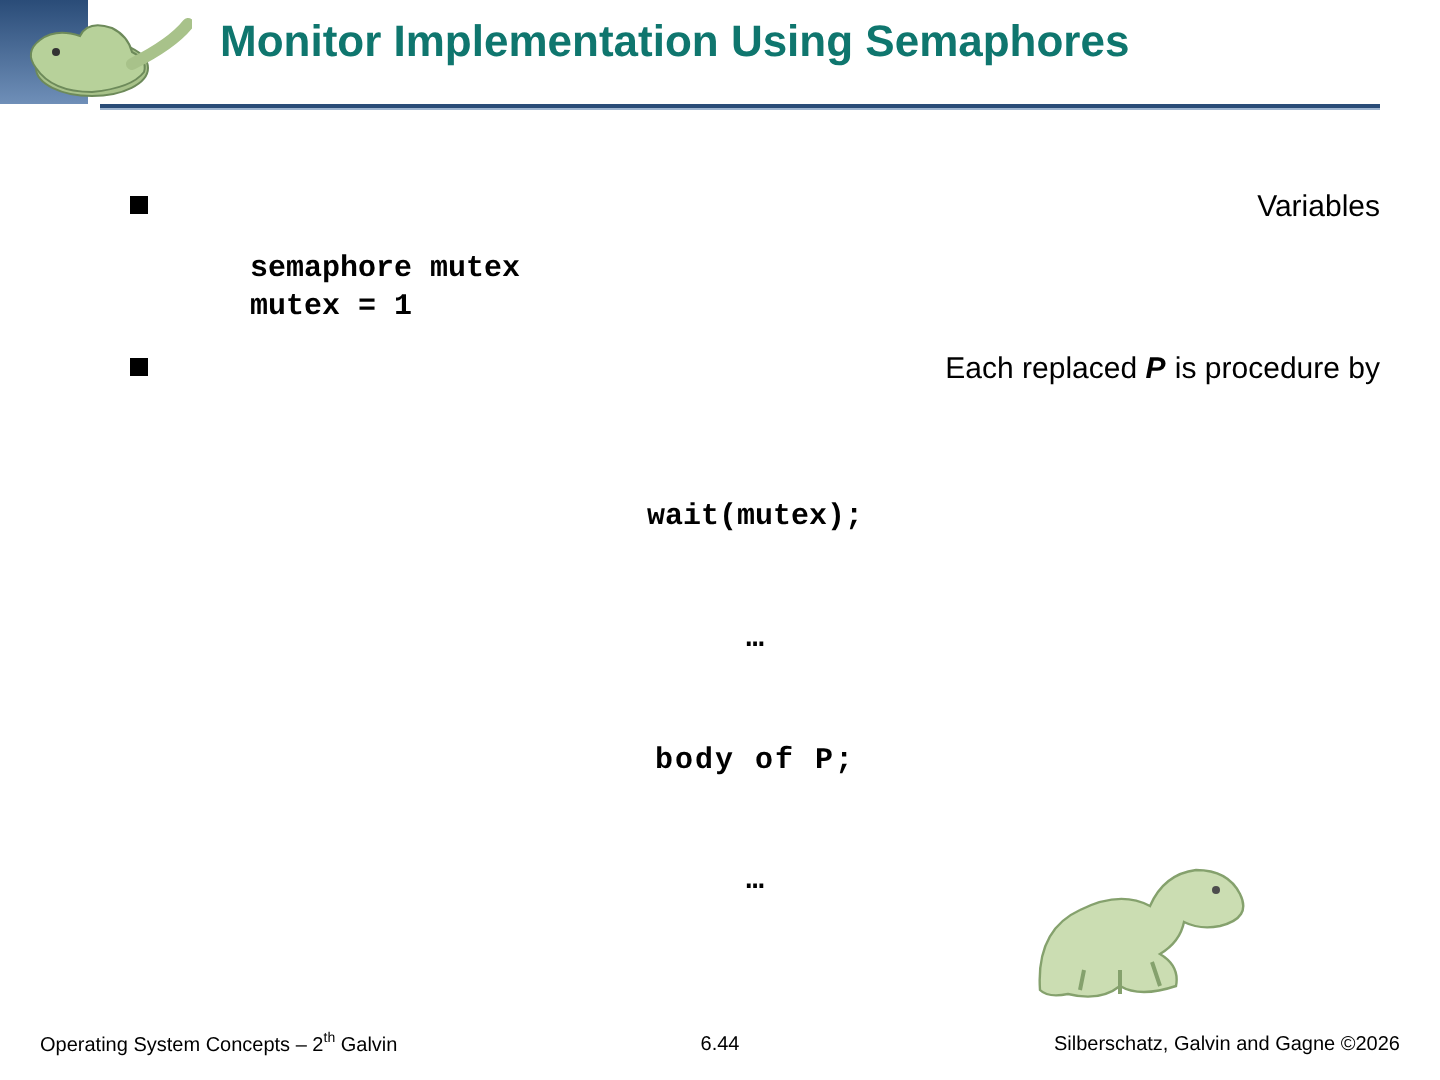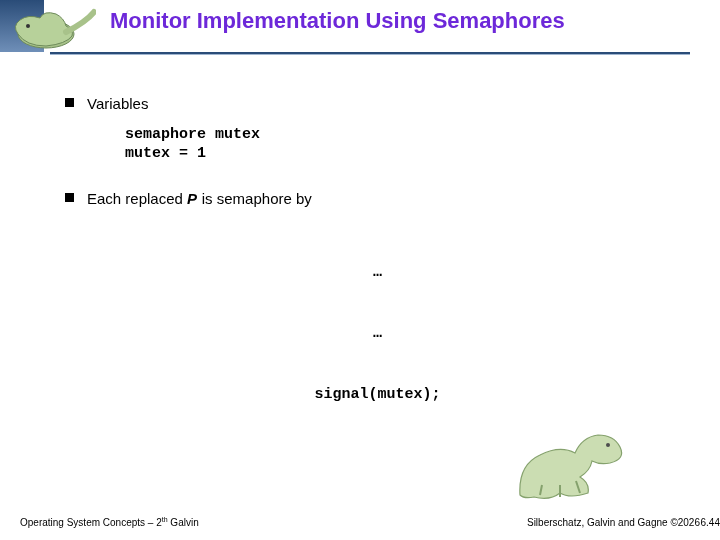--- a/index.html
+++ b/index.html
@@ -35,21 +35,21 @@
     height: 48px;
     z-index: 2;
   }
   .title {
     position: absolute;
     left: 110px;
     top: 8px;
     right: 10px;
     font-size: 22px;
     font-weight: bold;
-    color: #6d28d9;
+    color: #0f766e;
     white-space: nowrap;
   }
   .title-rule {
     position: absolute;
     left: 50px;
     top: 52px;
     width: 640px;
     height: 0;
     border-top: 2px solid #2a4c78;
     border-bottom: 1px solid #9fb5d0;
@@ -59,39 +59,40 @@
     left: 65px;
     top: 95px;
     right: 30px;
     font-size: 15px;
     color: #000;
   }
   .bullet {
     margin-bottom: 10px;
     position: relative;
     padding-left: 22px;
+    text-align: right;
   }
   .bullet .marker {
     position: absolute;
     left: 0;
     top: 3px;
     width: 9px;
     height: 9px;
     background: #000;
   }
   .code {
     font-family: "Courier New", monospace;
     font-weight: bold;
     font-size: 15px;
     white-space: pre;
   }
   .block1 {
     margin-left: 60px;
     margin-top: 14px;
-    margin-bottom: 26px;
+    margin-bottom: 12px;
     line-height: 1.25;
   }
   .inline-it {
     font-style: italic;
     font-weight: bold;
     letter-spacing: 0.5px;
   }
   .block2 {
     margin-top: 16px;
     margin-bottom: 28px;
@@ -100,21 +101,21 @@
   }
   .footer {
     position: absolute;
     left: 0;
     bottom: 12px;
     width: 720px;
     font-size: 10px;
     color: #000;
   }
   .footer .fl { position: absolute; left: 20px; bottom: 0; }
-  .footer .fc { position: absolute; left: 0; right: 0; text-align: right; bottom: 0; }
+  .footer .fc { position: absolute; left: 0; right: 0; text-align: center; bottom: 0; }
   .footer .fr { position: absolute; right: 20px; bottom: 0; color: #000; }
   .sup { font-size: 7px; vertical-align: super; }
   .dino-foot {
     position: absolute;
     right: 90px;
     bottom: 35px;
     width: 120px;
     height: 80px;
     opacity: 0.95;
   }
@@ -141,27 +142,28 @@
     <div class="bullet">
       <span class="marker"></span>
       <span>Variables</span>
     </div>
 
     <div class="code block1"><span>semaphore mutex</span>
 <span>mutex = 1</span></div>
 
     <div class="bullet">
       <span class="marker"></span>
-      <span>Each replaced </span><span class="inline-it">P</span><span>  is semaphore by</span>
+      <span>Each replaced </span><span class="inline-it">P</span><span>  is procedure by</span>
     </div>
 
     <div class="code block2">
+      <div>wait(mutex);</div>
       <div>…</div>
+      <div style="letter-spacing:1px;">body of P;</div>
       <div>…</div>
-      <div>signal(mutex);</div>
     </div>
 
   </div>
 
   <svg class="dino-foot" viewBox="0 0 120 80">
     <path d="M10 70 Q8 40 30 30 Q50 20 65 28 Q72 12 88 10 Q104 10 110 22 Q116 34 100 38 Q90 40 82 36 Q80 46 70 52 Q80 58 78 68 Q60 74 50 68 Q40 76 24 72 Q14 74 10 70 Z" fill="#c9dcae" stroke="#7f9d66" stroke-width="1.2"></path>
     <path d="M30 70 L32 60 M50 72 L50 60 M70 68 L66 56" stroke="#7f9d66" stroke-width="2"></path>
     <circle cx="98" cy="20" r="2" fill="#444"></circle>
   </svg>
 

